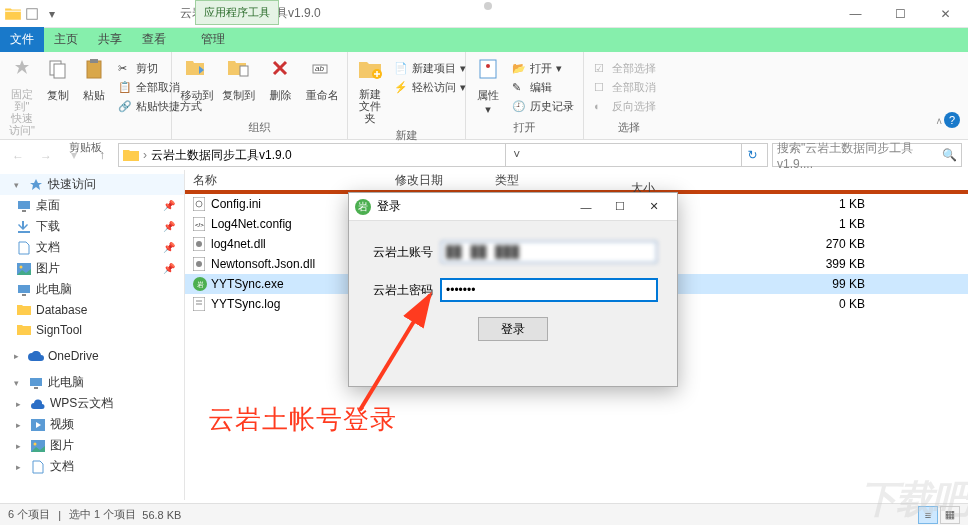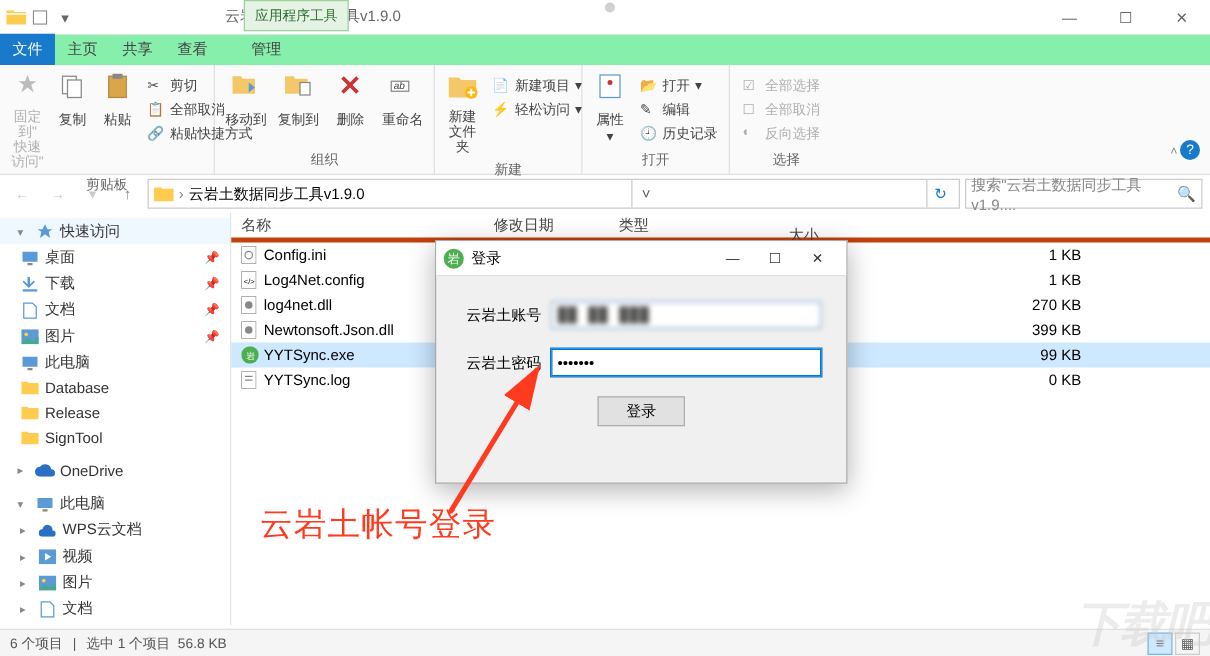--- a/index.html
+++ b/index.html
@@ -378,28 +378,20 @@
             </svg>
           </span>
           <span>Database</span>
         </div>
         <div class="tree-item child">
           <span class="ti-icon">
             <svg width="14" height="12" viewBox="0 0 14 12">
               <path fill="#ffcc4d" d="M0 1h5l1 1h8v9H0z"></path>
             </svg>
           </span>
-          <span>Release</span>
-        </div>
-        <div class="tree-item child">
-          <span class="ti-icon">
-            <svg width="14" height="12" viewBox="0 0 14 12">
-              <path fill="#ffcc4d" d="M0 1h5l1 1h8v9H0z"></path>
-            </svg>
-          </span>
           <span>SignTool</span>
         </div>
       </div>
     <div style="height:6px"></div>
     <div class="tree-item top">
       <span class="arrow">▸</span>
       <span class="ti-icon">
           <svg width="16" height="10" viewBox="0 0 16 10">
             <path fill="#2a6ec6" d="M4 10a4 4 0 010-8 5 5 0 019 2 3 3 0 010 6z"></path>
           </svg>

